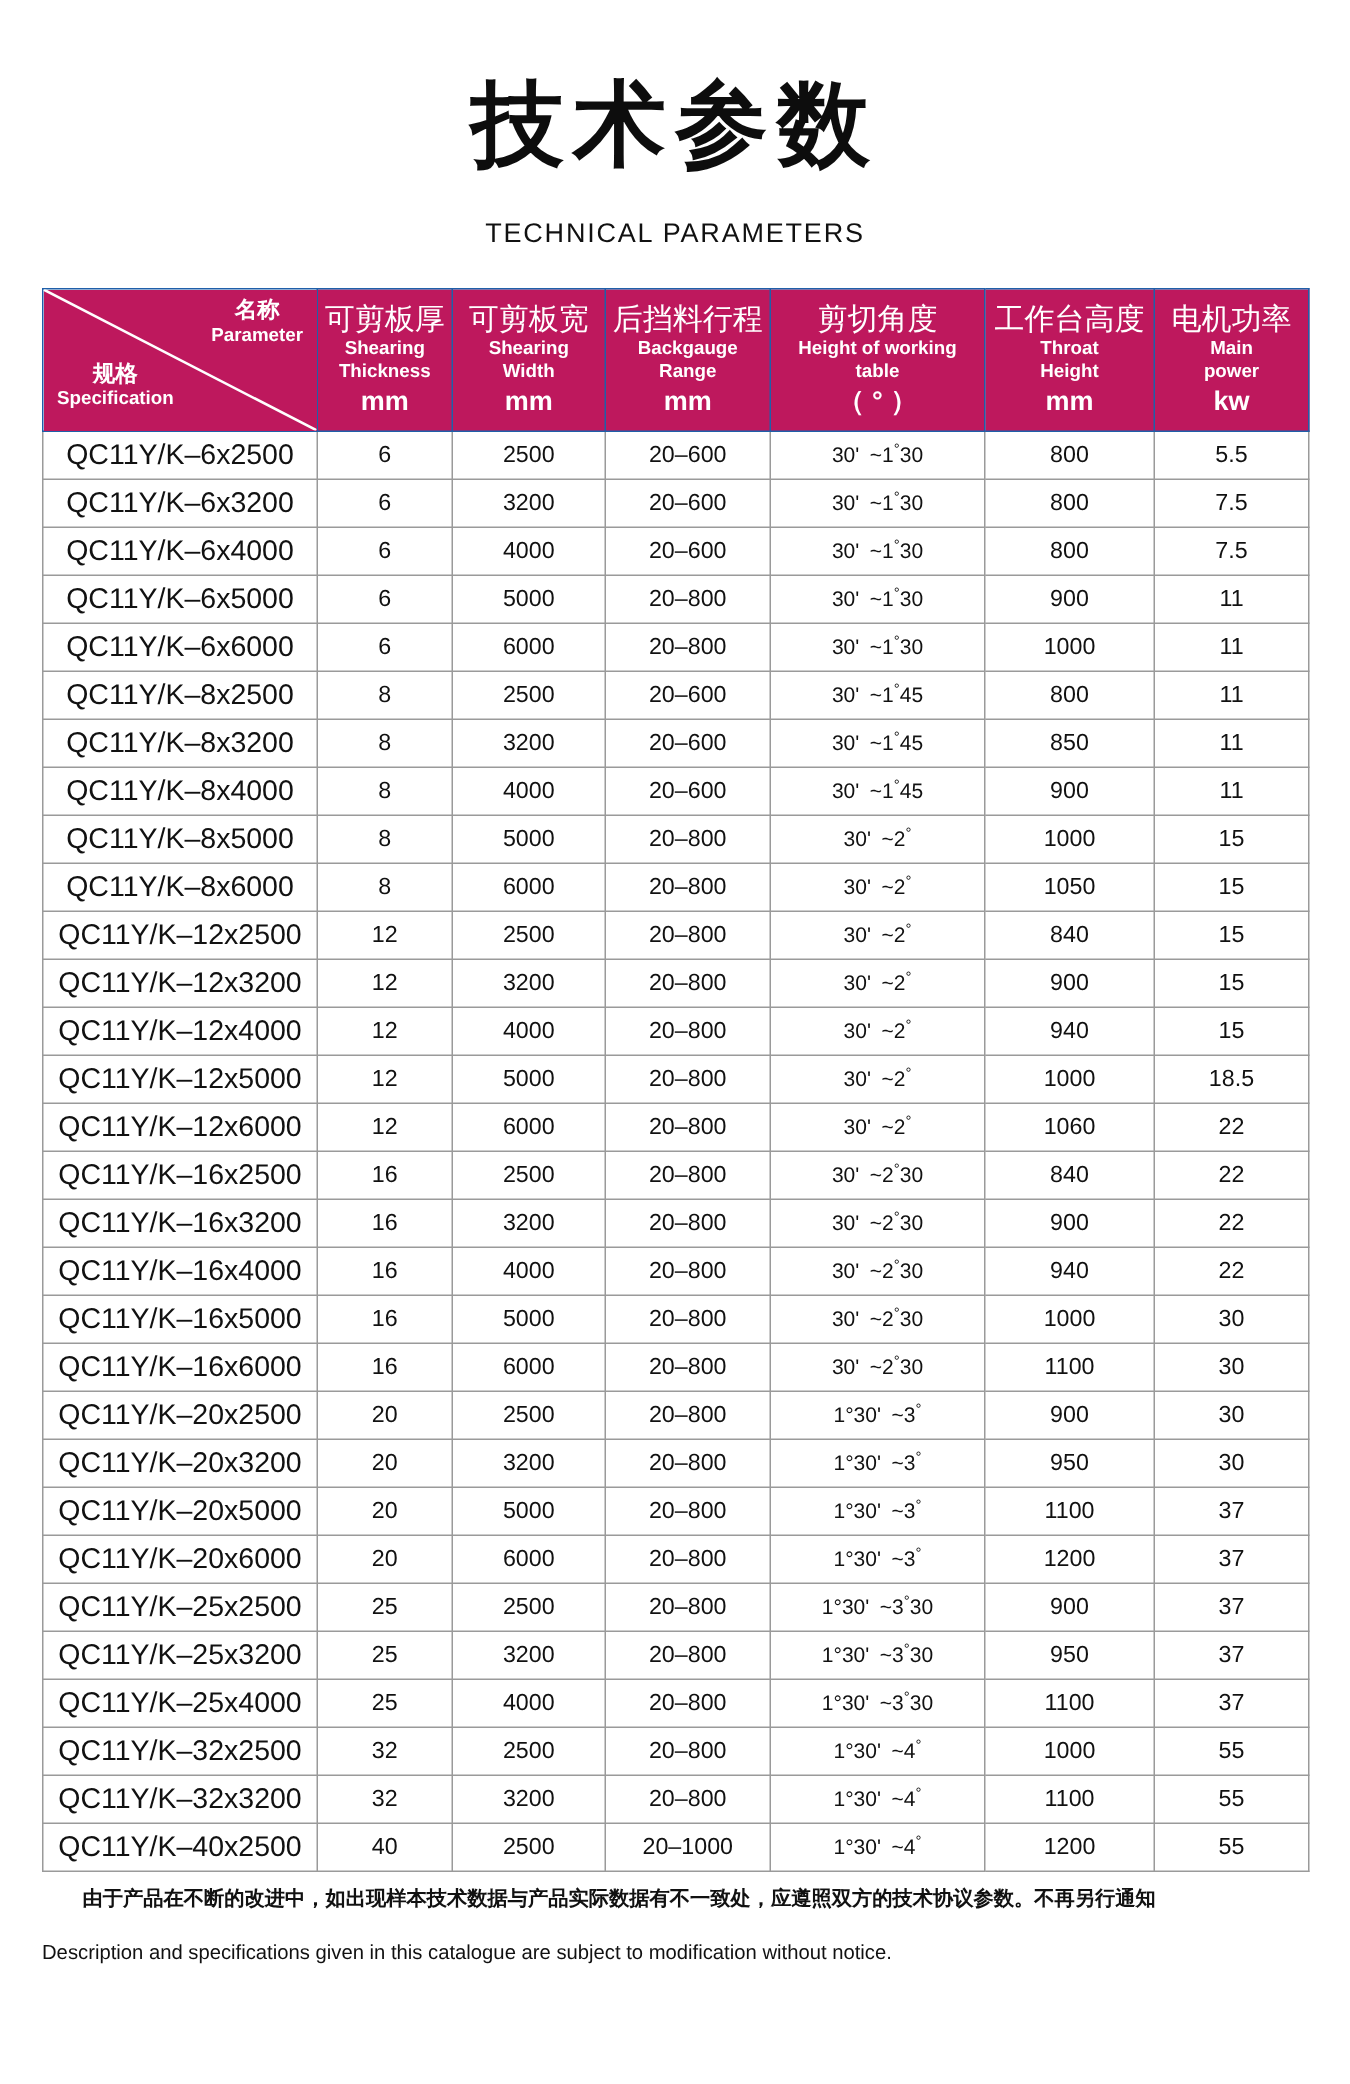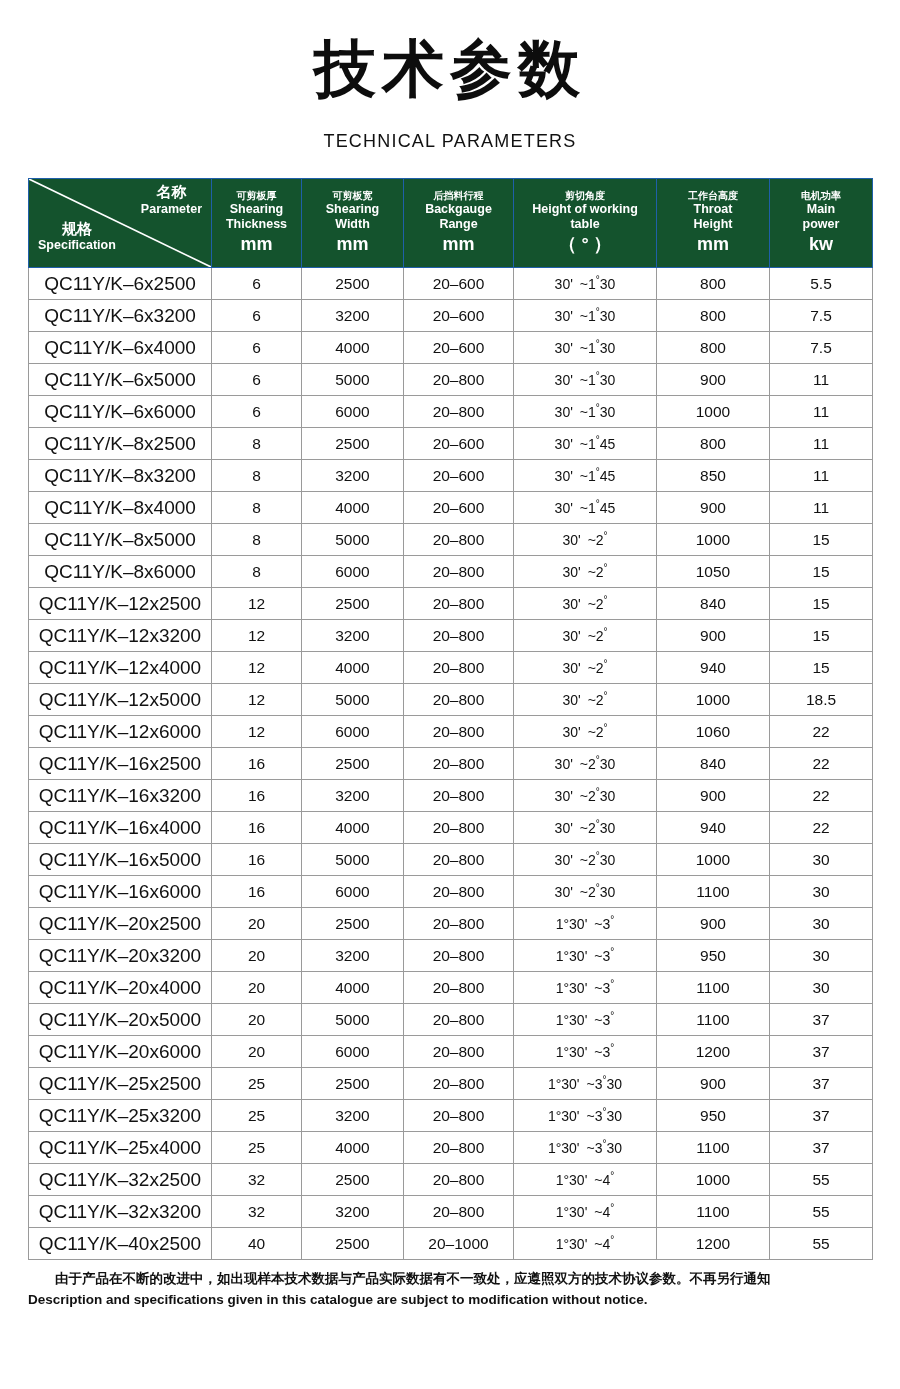--- a/index.html
+++ b/index.html
@@ -15,21 +15,21 @@
     overflow: hidden;
   }
   .page {
     position: relative;
     width: 900px;
     height: 1389px;
     box-sizing: border-box;
   }
   .title-block {
     text-align: center;
-    padding-top: 34px;
+    padding-top: 48px;
   }
   .title-cn {
     font-family: "DejaVu Sans", "Liberation Sans", sans-serif;
     font-size: 62px;
     font-weight: bold;
     letter-spacing: 6px;
     color: #0d0d0d;
     line-height: 1.12;
   }
   .title-en {
@@ -49,36 +49,36 @@
   }
   table.spec col.c0 { width: 183px; }
   table.spec col.c1 { width: 90px; }
   table.spec col.c2 { width: 102px; }
   table.spec col.c3 { width: 110px; }
   table.spec col.c4 { width: 143px; }
   table.spec col.c5 { width: 113px; }
   table.spec col.c6 { width: 103px; }
 
   thead th {
-    background: #14532d;
+    background: #be185d;
     color: #ffffff;
     border: 1px solid #1f5fa9;
     padding: 0;
     vertical-align: middle;
     font-weight: bold;
   }
   .hd {
     padding: 7px 2px 8px 2px;
     line-height: 1.22;
     text-align: center;
   }
   .hd .cn {
     font-family: "DejaVu Sans", "Liberation Sans", sans-serif;
-    font-size: 10px;
-    font-weight: bold;
+    font-size: 20px;
+    font-weight: normal;
     display: block;
   }
   .hd .en {
     font-size: 12.5px;
     font-weight: bold;
     display: block;
     white-space: pre-line;
   }
   .hd .unit {
     font-size: 18px;
@@ -153,24 +153,24 @@
   .note-cn {
     font-family: "DejaVu Sans", "Liberation Sans", sans-serif;
     font-size: 13.5px;
     font-weight: bold;
     color: #111;
     line-height: 1.45;
     padding-left: 27px;
   }
   .note-en {
     font-size: 13.5px;
-    font-weight: bold;
+    font-weight: normal;
     color: #111;
     line-height: 1.45;
-    margin-top: 1px;
+    margin-top: 15px;
   }
 </style>
 </head>
 <body>
 
 <div class="page">
 
   <div class="title-block">
     <div class="title-cn">技术参数</div>
     <div class="title-en">TECHNICAL PARAMETERS</div>
@@ -447,29 +447,20 @@
           <tr>
             <td class="model">QC11Y/K–20x3200</td>
             <td>20</td>
             <td>3200</td>
             <td>20–800</td>
             <td><span class="ang"><span>1°30'</span> <span>~3</span><sup>°</sup><span></span></span></td>
             <td>950</td>
             <td>30</td>
           </tr>
           <tr>
-            <td class="model">QC11Y/K–20x4000</td>
-            <td>20</td>
-            <td>4000</td>
-            <td>20–800</td>
-            <td><span class="ang"><span>1°30'</span> <span>~3</span><sup>°</sup><span></span></span></td>
-            <td>1100</td>
-            <td>30</td>
-          </tr>
-          <tr>
             <td class="model">QC11Y/K–20x5000</td>
             <td>20</td>
             <td>5000</td>
             <td>20–800</td>
             <td><span class="ang"><span>1°30'</span> <span>~3</span><sup>°</sup><span></span></span></td>
             <td>1100</td>
             <td>37</td>
           </tr>
           <tr>
             <td class="model">QC11Y/K–20x6000</td>

